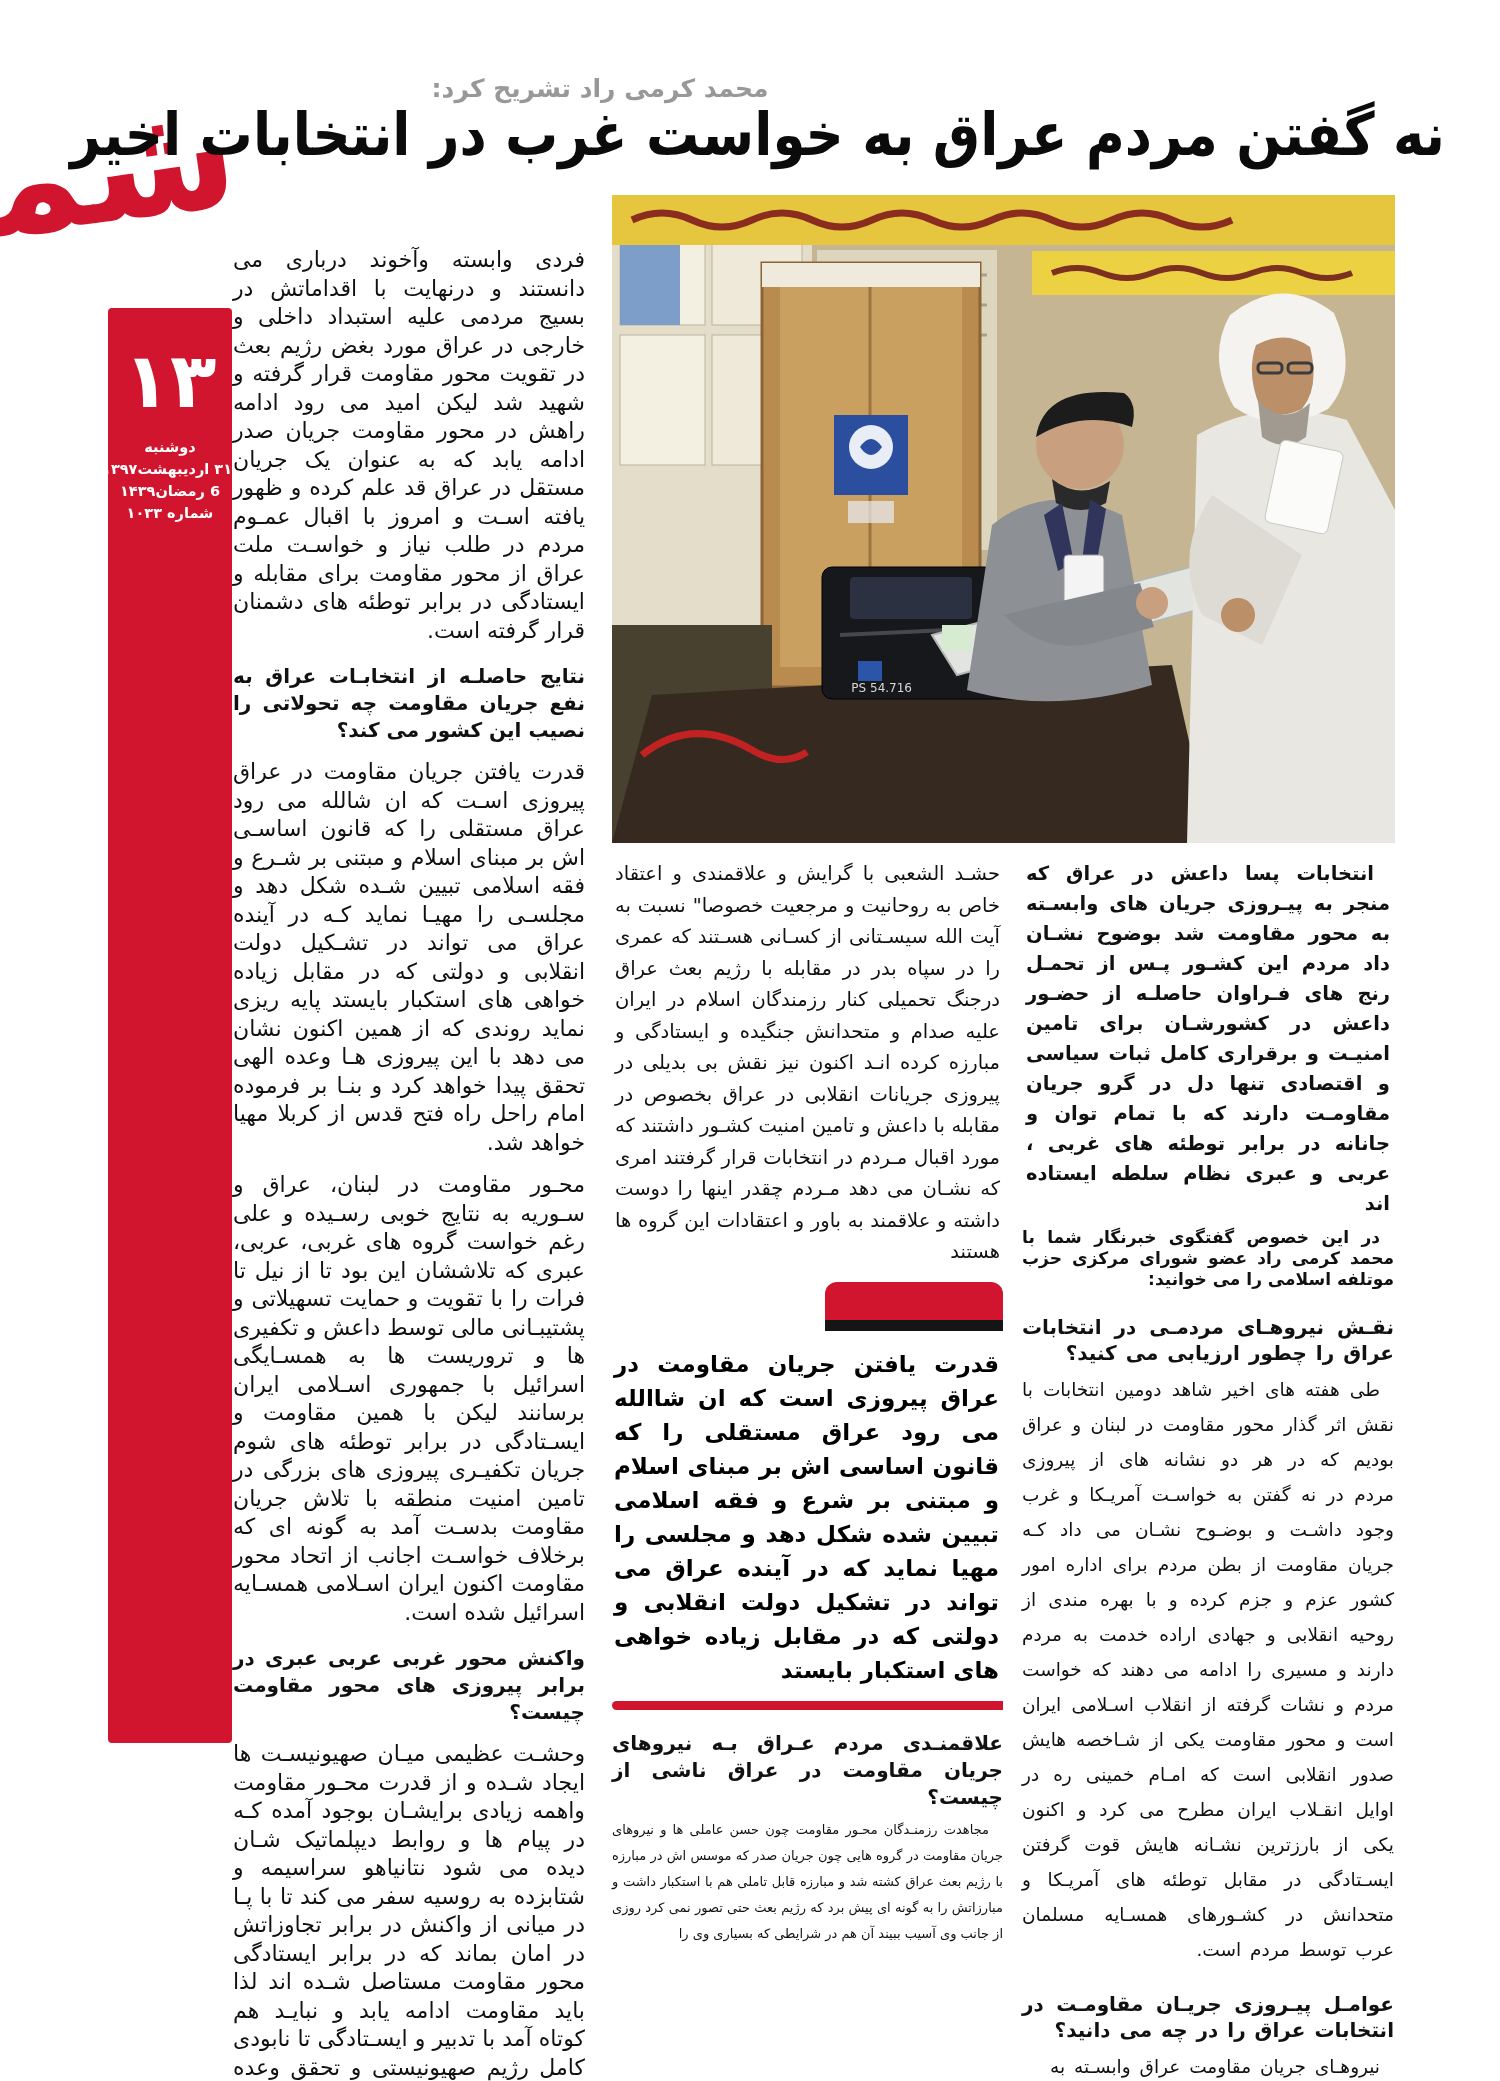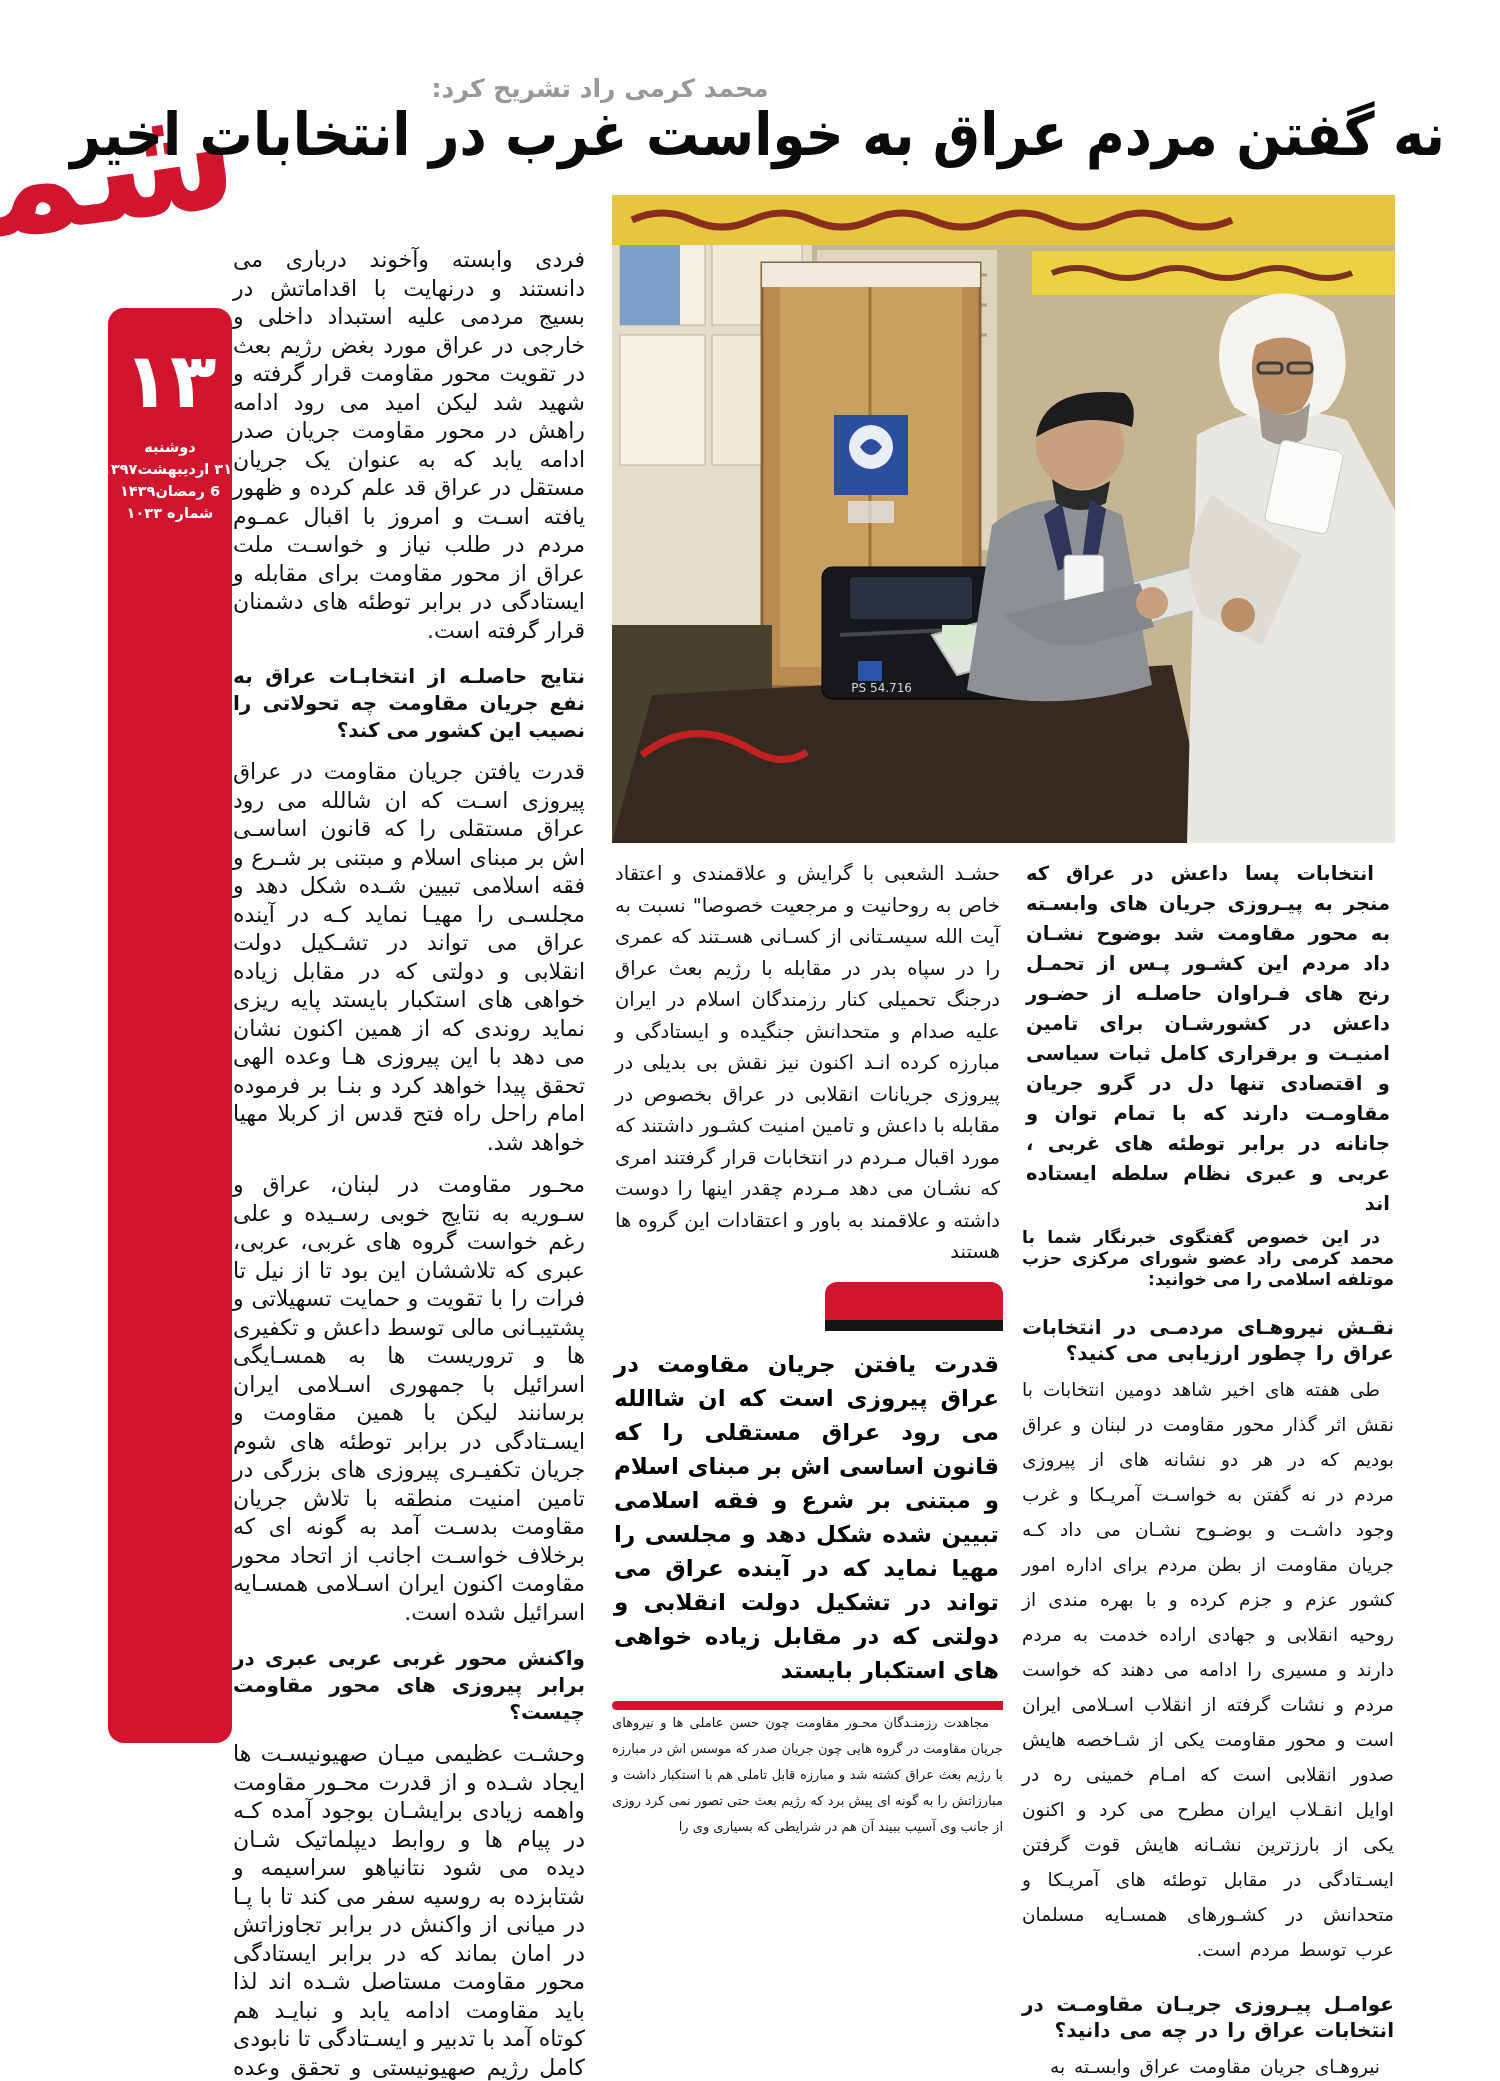--- a/index.html
+++ b/index.html
@@ -19,21 +19,21 @@
   }
   .headline{
     position:absolute;left:220px;top:100px;width:1225px;height:84px;
     font-size:53px;font-weight:900;color:#0b0b0b;text-align:center;
     white-space:nowrap;letter-spacing:-1px;transform:scaleY(1.12);
     transform-origin:top center;
   }
   
   .sidebar{
     position:absolute;left:108px;top:308px;width:124px;height:1435px;
-    background:#d2152f;border-radius:16px;color:#fff;text-align:center;
+    background:#d2152f;border-radius:4px;color:#fff;text-align:center;
   }
   .sidebar .pagenum{font-size:76px;font-weight:900;line-height:110px;margin-top:18px;}
   .sidebar .dateline{font-size:14.5px;font-weight:bold;line-height:22px;white-space:nowrap;}
   
   .photo{position:absolute;left:612px;top:195px;width:783px;height:648px;overflow:hidden;background:#c9b99a;}
   
   .col{position:absolute;text-align:justify;}
   .colL{left:233px;top:246px;width:352px;}
   .colM{left:612px;top:855px;width:391px;}
   .colR{left:1022px;top:855px;width:372px;}
@@ -156,20 +156,21 @@
 </div>
 
 <div class="col colM">
   <p class="p1">حشـد الشعبی با گرایش و علاقمندی و اعتقاد خاص به روحانیت و مرجعیت خصوصا" نسبت به آیت الله سیسـتانی از کسـانی هسـتند که عمری را در سپاه بدر در مقابله با رژیم بعث عراق درجنگ تحمیلی کنار رزمندگان اسلام در ایران علیه صدام و متحدانش جنگیده و ایستادگی و مبارزه کرده انـد اکنون نیز نقش بی بدیلی در پیروزی جریانات انقلابی در عراق بخصوص در مقابله با داعش و تامین امنیت کشـور داشتند که مورد اقبال مـردم در انتخابات قرار گرفتند امری که نشـان می دهد مـردم چقدر اینها را دوست داشته و علاقمند به باور و اعتقادات این گروه ها هستند</p>
   <div class="quote-box">
     <div class="qb-redbar"></div>
     <div class="qb-blackbar"></div>
     <p class="qb-text">قدرت یافتن جریان مقاومت در عراق پیروزی است که ان شاالله می رود عراق مستقلی را که قانون اساسی اش بر مبنای اسلام و مبتنی بر شرع و فقه اسلامی تبیین شده شکل دهد و مجلسی را مهیا نماید که در آینده عراق می تواند در تشکیل دولت انقلابی و دولتی که در مقابل زیاده خواهی های استکبار بایستد</p>
     <div class="qb-rule"></div>
   </div>
+  <p class="q">علاقمنـدی مردم عـراق بـه نیروهای جریان مقاومت در عراق ناشی از چیست؟</p>
   <p class="ans">مجاهدت رزمنـدگان محـور مقاومت چون حسن عاملی ها و نیروهای جریان مقاومت در گروه هایی چون جریان صدر که موسس اش در مبارزه با رژیم بعث عراق کشته شد و مبارزه قابل تاملی هم با استکبار داشت و مبارزاتش را به گونه ای پیش برد که رژیم بعث حتی تصور نمی کرد روزی از جانب وی آسیب ببیند آن هم در شرایطی که بسیاری وی را</p>
 </div>
 
 <div class="col colL">
   <p class="p">فردی وابسته وآخوند درباری می دانستند و درنهایت با اقداماتش در بسیج مردمی علیه استبداد داخلی و خارجی در عراق مورد بغض رژیم بعث در تقویت محور مقاومت قرار گرفته و شهید شد لیکن امید می رود ادامه راهش در محور مقاومت جریان صدر ادامه یابد که به عنوان یک جریان مستقل در عراق قد علم کرده و ظهور یافته اسـت و امروز با اقبال عمـوم مردم در طلب نیاز و خواسـت ملت عراق از محور مقاومت برای مقابله و ایستادگی در برابر توطئه های دشمنان قرار گرفته است.</p>
   <p class="h">نتایج حاصلـه از انتخابـات عراق به نفع جریان مقاومت چه تحولاتی را نصیب این کشور می کند؟</p>
   <p class="p">قدرت یافتن جریان مقاومت در عراق پیروزی اسـت که ان شالله می رود عراق مستقلی را که قانون اساسـی اش بر مبنای اسلام و مبتنی بر شـرع و فقه اسلامی تبیین شـده شکل دهد و مجلسـی را مهیـا نماید کـه در آینده عراق می تواند در تشـکیل دولت انقلابی و دولتی که در مقابل زیاده خواهی های استکبار بایستد پایه ریزی نماید روندی که از همین اکنون نشان می دهد با این پیروزی هـا وعده الهی تحقق پیدا خواهد کرد و بنـا بر فرموده امام راحل راه فتح قدس از کربلا مهیا خواهد شد.</p>
   <p class="p">محـور مقاومت در لبنان، عراق و سـوریه به نتایج خوبی رسـیده و علی رغم خواست گروه های غربی، عربی، عبری که تلاششان این بود تا از نیل تا فرات را با تقویت و حمایت تسهیلاتی و پشتیبـانی مالی توسط داعش و تکفیری ها و تروریست ها به همسـایگی اسرائیل با جمهوری اسـلامی ایران برسانند لیکن با همین مقاومت و ایسـتادگی در برابر توطئه های شوم جریان تکفیـری پیروزی های بزرگی در تامین امنیت منطقه با تلاش جریان مقاومت بدسـت آمد به گونه ای که برخلاف خواسـت اجانب از اتحاد محور مقاومت اکنون ایران اسـلامی همسـایه اسرائیل شده است.</p>
   <p class="h">واکنش محور غربی عربی عبری در برابر پیروزی های محور مقاومت چیست؟</p>
   <p class="p">وحشـت عظیمی میـان صهیونیسـت ها ایجاد شـده و از قدرت محـور مقاومت واهمه زیادی برایشـان بوجود آمده کـه در پیام ها و روابط دیپلماتیک شـان دیده می شود نتانیاهو سراسیمه و شتابزده به روسیه سفر می کند تا با پـا در میانی از واکنش در برابر تجاوزاتش در امان بماند که در برابر ایستادگی محور مقاومت مستاصل شـده اند لذا باید مقاومت ادامه یابد و نبایـد هم کوتاه آمد با تدبیر و ایسـتادگی تا نابودی کامل رژیم صهیونیستی و تحقق وعده مقام معظم رهبری این راه باید ادامه پیدا کرده وبه پیروزی های نهایی منجر شود .</p>

